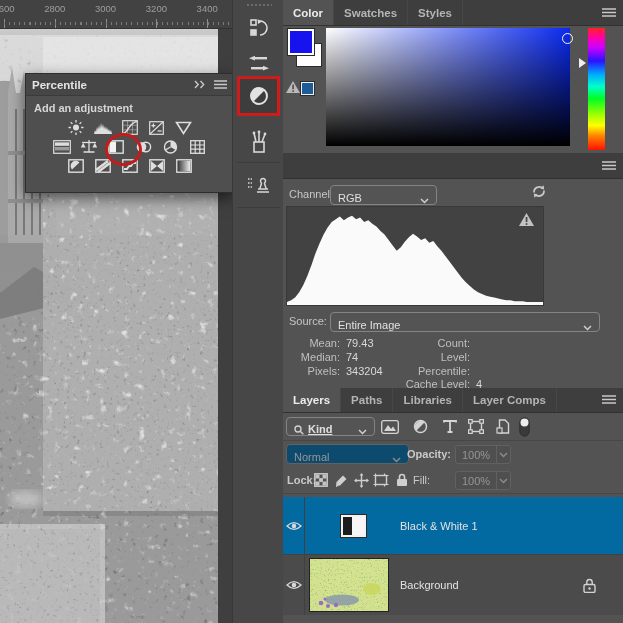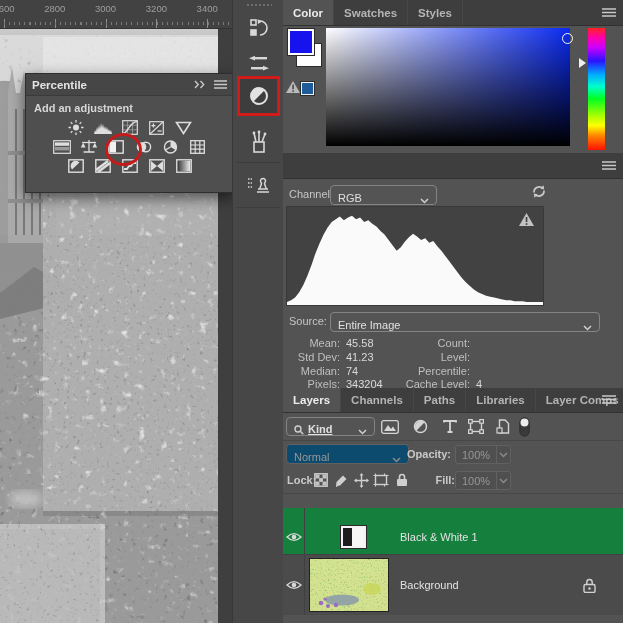--- a/index.html
+++ b/index.html
@@ -443,37 +443,35 @@
 
       <span class="row-label abs" style="left:6px;top:162px;">Source:</span>
       <div class="dd" style="left:47px;top:159px;width:270px;">
         <span>Entire Image</span>
         <svg class="chev" width="9" height="6">
             <path d="M1 1l3.5 3.5L8 1" stroke="#cfcfcf" stroke-width="1.5" fill="none"></path>
           </svg>
       </div>
 
       <div class="stats" style="left:0;width:170px;">
-        <div><span class="lbl" style="width:57px;">Mean:</span><span class="val">45.58</span></div>
-        <div><span class="lbl" style="width:57px;">Std Dev:</span><span class="val">41.23</span></div>
+        <div><span class="lbl" style="width:57px;">Mean:</span><span class="val">79.43</span></div>
         <div><span class="lbl" style="width:57px;">Median:</span><span class="val">74</span></div>
         <div><span class="lbl" style="width:57px;">Pixels:</span><span class="val">343204</span></div>
       </div>
       <div class="stats" style="left:112px;width:180px;">
         <div><span class="lbl" style="width:75px;">Count:</span><span class="val"></span></div>
         <div><span class="lbl" style="width:75px;">Level:</span><span class="val"></span></div>
         <div><span class="lbl" style="width:75px;">Percentile:</span><span class="val"></span></div>
         <div><span class="lbl" style="width:75px;">Cache Level:</span><span class="val">4</span></div>
       </div>
     </section>
 
     <section class="panel" id="layers-panel">
       <div class="tabbar" style="height:24px;">
         <div class="tab active">Layers</div>
-        <div class="tab">Channels</div>
         <div class="tab">Paths</div>
         <div class="tab">Libraries</div>
         <div class="tab">Layer Comps</div>
         <span class="menu-ic" style="top:7px;">
           <svg width="14" height="9">
               <path d="M0 1h14M0 4.5h14M0 8h14" stroke="#c8c8c8" stroke-width="1.3"></path>
             </svg>
         </span>
       </div>
 
@@ -581,34 +579,34 @@
               <rect x="2.5" y="2.5" width="11" height="9" fill="none" stroke="#cfcfcf" stroke-width="1.4"></rect>
             <path d="M0.5 2.5h2M13.5 2.5h2M0.5 11.5h2M13.5 11.5h2M2.5 0.5v2M11.5 0.5v2M2.5 11.5v2M11.5 11.5v2" stroke="#cfcfcf" stroke-width="1.2"></path>
             </svg>
         </span>
         <span class="lk-ic" style="left:110px;">
           <svg width="12" height="14">
               <rect x="1" y="6" width="10" height="7" rx="1" fill="#cfcfcf"></rect>
             <path d="M3.5 6 V4 a2.5 2.5 0 0 1 5 0 V6" fill="none" stroke="#cfcfcf" stroke-width="1.6"></path>
             </svg>
         </span>
-        <span class="row-label abs" style="left:130px;top:6px;width:42px;text-align:right;font-weight:bold;color:#c9c9c9;">Fill:</span>
+        <span class="row-label abs" style="left:130px;top:6px;width:42px;font-weight:normal;color:#c9c9c9;">Fill:</span>
         <div class="valbox" style="left:172px;top:3px;width:56px;">
           <span class="num">100%</span>
           <span class="chevcell">
               <svg width="9" height="6">
                 <path d="M1 1l3.5 3.5L8 1" stroke="#8a8a8a" stroke-width="1.5" fill="none"></path>
               </svg>
             </span>
         </div>
       </div>
 
       <div class="layer-list">
 
-        <div class="layer-row" style="top:13px;height:57px;background:#15803d;">
+        <div class="layer-row" style="top:2px;height:57px;background:#0369a1;">
           <div class="eye-col">
             <svg width="16" height="10">
                 <path d="M1 5 Q8 -1.8 15 5 Q8 11.8 1 5 Z" fill="none" stroke="#d8d8d8" stroke-width="1.3"></path>
               <circle cx="8" cy="5" r="2.3" fill="#d8d8d8"></circle>
               </svg>
           </div>
           <div class="bw-thumb"></div>
           <span class="layer-label">Black &amp; White 1</span>
         </div>
         <div style="position:absolute;top:59px;left:0;width:340px;height:1px;background:#414141;"></div>

